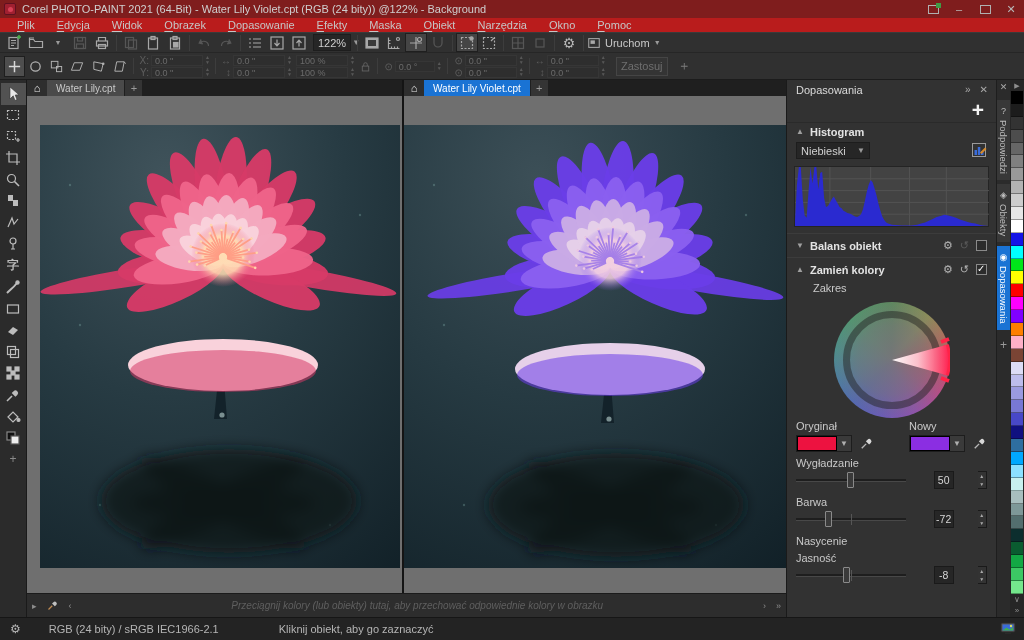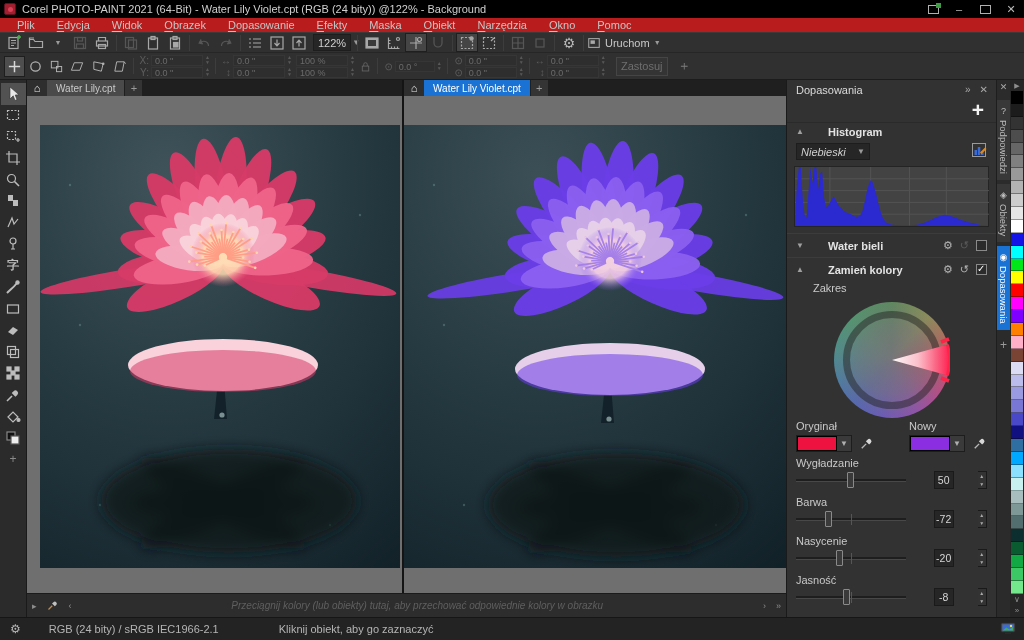--- a/index.html
+++ b/index.html
@@ -1,21 +1,21 @@
 <!DOCTYPE html>
 <html><head>
 <meta charset="utf-8">
 <style>
   * { margin:0; padding:0; box-sizing:border-box; }
   html,body { width:1024px; height:640px; overflow:hidden; background:#202020;
               font-family:"Liberation Sans", sans-serif; font-size:11px; color:#c8c8c8; }
   u { text-decoration:underline; text-underline-offset:2px; }
 
   
-  #titlebar { position:absolute; left:0; top:0; width:1024px; height:18px; background:#000000;
+  #titlebar { position:absolute; left:0; top:0; width:1024px; height:18px; background:#7f1d1d;
               display:flex; align-items:center; }
   #app-logo { width:12px; height:12px; margin:0 6px 0 4px; background:#a02030; border:1px solid #601020;
               border-radius:2px; position:relative; }
   #app-logo::after{ content:""; position:absolute; left:3px; top:3px; width:5px; height:5px; border-radius:50%; background:#d84057;}
   #title-text { color:#cfcfcf; font-size:11px; }
   #win-controls { margin-left:auto; display:flex; align-items:center; height:18px; }
   .win-btn { width:26px; height:18px; display:flex; align-items:center; justify-content:center;
              color:#b8b8b8; font-size:11px; }
   .win-ico { width:11px; height:9px; border:1px solid #b0b0b0; position:relative; }
   .win-ico.g::after{content:""; position:absolute; right:-3px; top:-3px; width:5px;height:5px;background:#3f9b45;}
@@ -94,29 +94,29 @@
   #panel { position:absolute; left:786px; top:0; width:210px; height:537px; background:#323232;
            border-left:1px solid #1a1a1a; }
   #panel-header { height:17px; display:flex; align-items:center; padding:2px 8px 0 9px; }
   #panel-title { color:#dadada; }
   #panel-header .hicons { margin-left:auto; display:flex; gap:9px; color:#a8a8a8; font-size:10px; }
   #panel-plusrow { height:26px; display:flex; justify-content:flex-end; padding-right:12px; align-items:center;
                    border-bottom:1px solid #2a2a2a; }
   #panel-plus { color:#f2f2f2; font-size:21px; font-weight:bold; line-height:20px; }
   .sec-head { display:flex; align-items:center; padding:0 9px; height:17px; }
   .sec-head .tri { color:#9f9f9f; font-size:8px; width:14px; }
-  .sec-head .cap { color:#e3e3e3; font-weight:bold;margin-left:18px; }
+  .sec-head .cap { color:#e3e3e3; font-weight:bold; }
   .sec-icons { margin-left:auto; display:flex; align-items:center; gap:7px; }
   .mini-gear { color:#b4b4b4; font-size:11px; }
   .mini-reset { color:#b4b4b4; font-size:11px; }
   .mini-reset.dim { opacity:.3; }
   .cb { width:11px; height:11px; border:1px solid #8a8a8a; background:#2b2b2b; position:relative; }
   .cb.checked::after { content:"✓"; position:absolute; left:0px; top:-2px; color:#fff; font-size:10px; }
   .sep-line { height:1px; background:#272727; border-bottom:1px solid #3c3c3c; margin:3px 0; }
-  #channel-row { display:flex; align-items:flex-end; padding:2px 9px 4px 9px;font-style:italic; }
+  #channel-row { display:flex; align-items:flex-start; padding:2px 9px 4px 9px; }
   #channel-combo { width:74px; }
   #hist-edit { margin-left:auto; }
   #histogram-box { margin:2px 7px 6px 7px; height:61px; background:#434343; border:1px solid #242424; position:relative; }
   #histogram-box svg { position:absolute; left:0; top:0; }
   #range-label { padding:4px 9px 0 26px; color:#c9c9c9; }
 
   
   #wheel-wrap { position:relative; width:116px; height:116px; margin:8px auto 0 auto; }
   #wheel { position:absolute; inset:0; border-radius:50%;
      background:conic-gradient(from 0deg, #5f8760, #8c8c5a 40deg, #b06a5e 70deg, #c25568 95deg,
@@ -1116,21 +1116,21 @@
           <line x1="75.66" y1="0" x2="75.66" y2="59" stroke="#535353" stroke-width="1"></line>
           <line x1="114.46" y1="0" x2="114.46" y2="59" stroke="#535353" stroke-width="1"></line>
           <line x1="151.32" y1="0" x2="151.32" y2="59" stroke="#535353" stroke-width="1"></line>
           <polygon points="0,59 0.0,54.3 1.9,17.7 3.9,0.0 5.8,0.0 7.8,32.5 9.7,48.4 11.6,50.7 13.6,23.6 15.5,0.0 17.5,16.5 19.4,0.0 21.3,0.0 23.3,22.4 25.2,5.9 27.2,4.7 29.1,30.7 31.0,40.1 33.0,38.9 34.9,35.4 36.9,31.9 38.8,29.5 40.7,33.0 42.7,36.6 44.6,40.1 46.6,41.3 48.5,43.7 50.4,44.8 52.4,46.0 54.3,46.6 56.3,47.2 58.2,48.4 60.1,49.6 62.1,50.1 64.0,49.0 66.0,47.2 67.9,42.5 69.8,34.2 71.8,24.8 73.7,17.7 75.7,13.0 77.6,15.3 79.5,21.2 81.5,28.3 83.4,36.6 85.4,43.7 87.3,49.6 89.2,53.1 91.2,55.5 93.1,56.6 97.0,57.8 106.7,58.4 116.4,58.4 122.2,57.8 126.1,56.6 130.0,55.5 133.9,53.7 137.7,51.9 141.6,50.1 145.5,49.0 149.4,47.8 153.3,48.4 157.1,49.6 161.0,50.7 164.9,52.5 168.8,53.7 172.7,54.9 176.5,56.0 180.4,56.6 184.3,57.8 188.2,58.4 194.0,59.0 194,59" fill="#2a2ad0"></polygon>
         </svg>
     </div>
 
     <div class="sep-line"></div>
     <div class="sec-head">
       <span class="tri">▼</span>
-        <span class="cap">Water bieli</span>
+        <span class="cap">Balans obiekt</span>
       <span class="sec-icons">
         <span class="mini-gear">⚙</span>
         <span class="mini-reset dim">↺</span>
         <span class="cb"></span>
       </span>
     </div>
     <div class="sep-line"></div>
     <div class="sec-head">
       <span class="tri">▲</span>
         <span class="cap">Zamień kolory</span>
@@ -1219,32 +1219,20 @@
        </div>
        <div class="val-box">-72</div>
        <div class="spinner">
               <div>▲</div>
               <div>▼</div>
             </div>
      </div>
         </div>
         <div class="slider-block">
           <div class="slider-label">Nasycenie</div>
-     <div class="slider-row">
-       <div class="track-wrap">
-         <div class="track"></div>
-              <div class="ctick"></div>
-         <div class="handle" style="left:calc(40.0% - 4px)"></div>
-       </div>
-       <div class="val-box">-20</div>
-       <div class="spinner">
-              <div>▲</div>
-              <div>▼</div>
-            </div>
-     </div>
         </div>
         <div class="slider-block">
           <div class="slider-label">Jasność</div>
      <div class="slider-row">
        <div class="track-wrap">
          <div class="track"></div>
               <div class="ctick"></div>
          <div class="handle" style="left:calc(46.0% - 4px)"></div>
        </div>
        <div class="val-box">-8</div>

